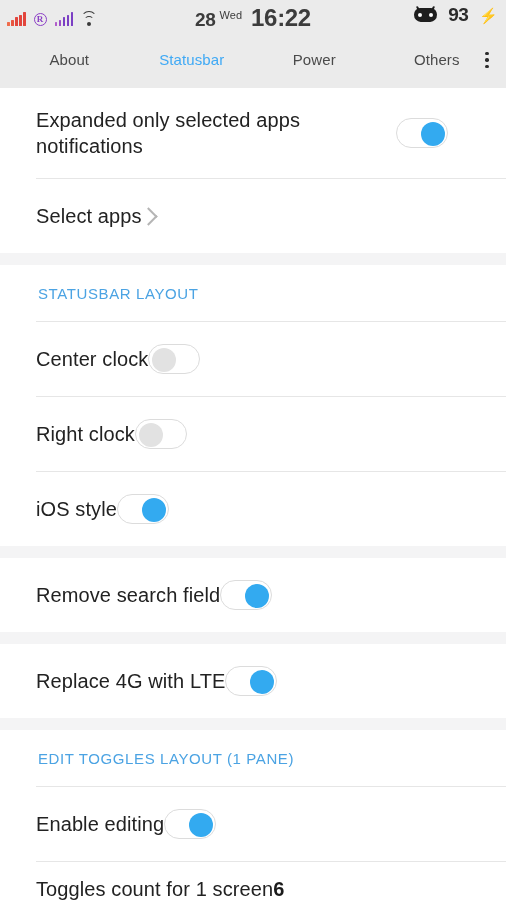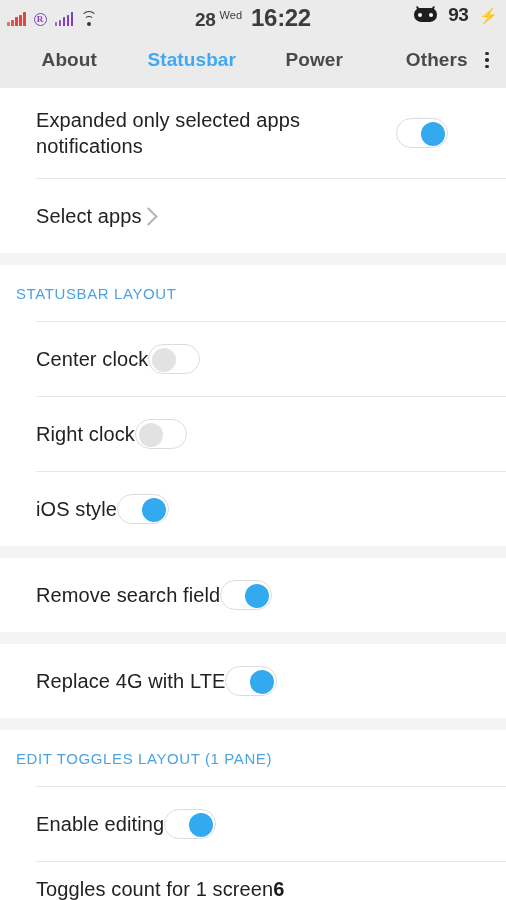--- a/index.html
+++ b/index.html
@@ -112,46 +112,45 @@
   
   .tabs {
     position:relative;
     height:56px;
     display:flex; align-items:center;
     padding:0 8px;
   }
   .tab {
     flex:1;
     text-align:center;
-    font-size:19px;
+    font-size:15px;
     color:#4a4a4a;
     letter-spacing:0.1px;
     line-height:56px;
     cursor:pointer;
-    font-weight:bold;
   }
   .tab.active { color:#3fa9f5; }
   .overflow {
     position:absolute; right:10px; top:50%;
     transform:translateY(-50%);
     width:18px; height:24px;
     display:flex; flex-direction:column; align-items:center; justify-content:center; gap:3px;
     cursor:pointer;
   }
   .overflow i { width:3.4px; height:3.4px; border-radius:50%; background:#2b2b2b; display:block; }
 
   
   .list { position:absolute; left:0; top:88px; width:506px; }
   .group { background:#ffffff; }
   .gap { height:12px; background:#f4f4f5; }
 
   .sec-header {
     height:56px;
     display:flex; align-items:center;
-    padding-left:16px;
+    padding-left:38px;
     font-size:15px; letter-spacing:0.6px;
     color:#4ba3e3;
     background:#ffffff;
   }
 
   .row {
     position:relative;
     display:flex; align-items:center; 
     padding:0 36px 0 36px;
     min-height:74px;

